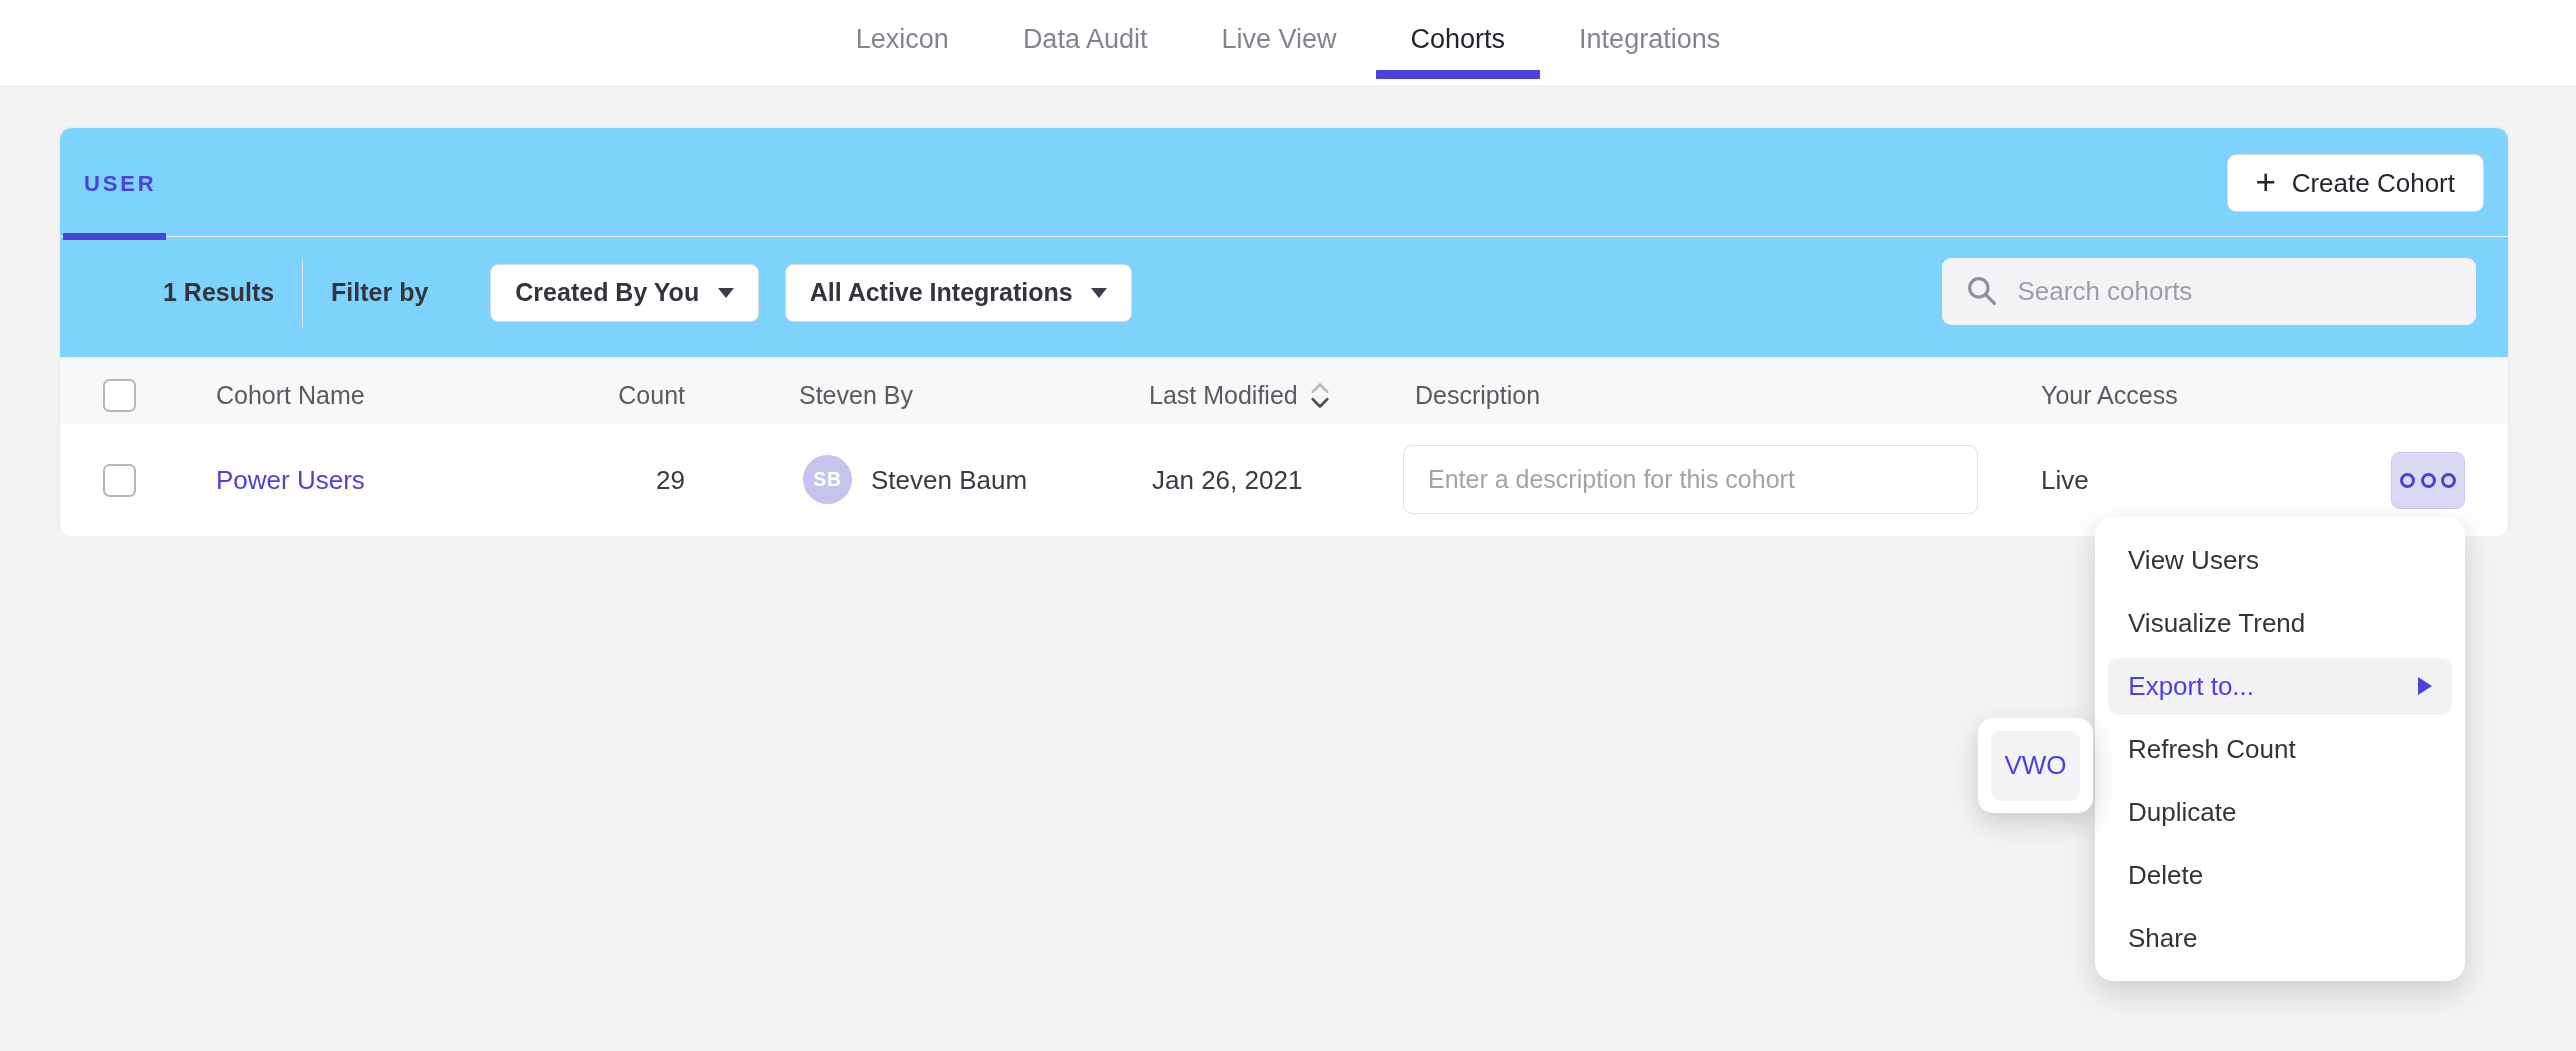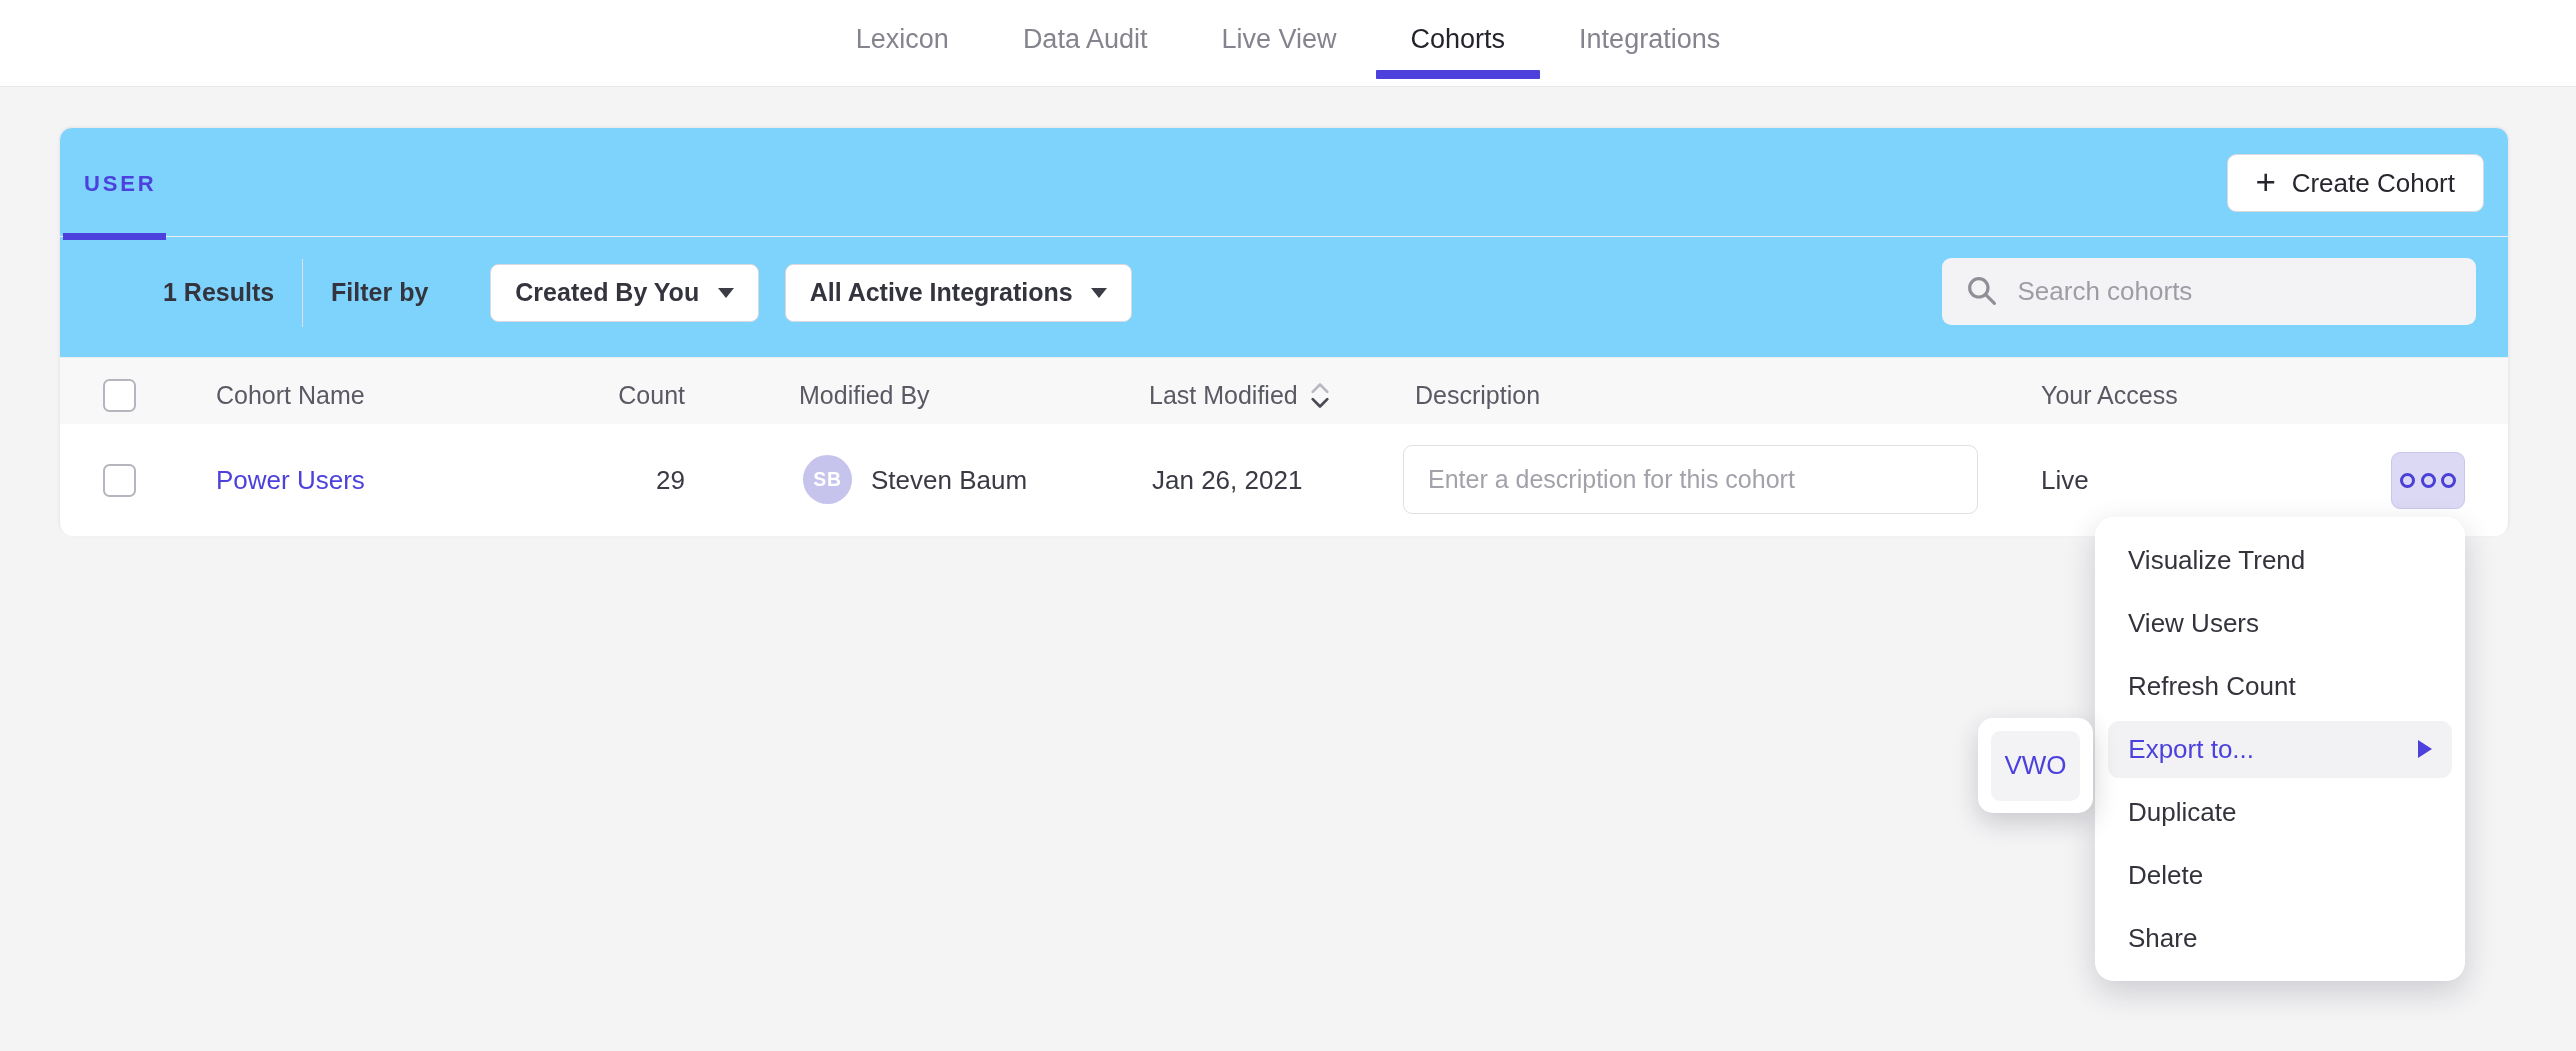--- a/index.html
+++ b/index.html
@@ -121,21 +121,21 @@
         <input placeholder="Search cohorts" style="">
       </div>
     </div>
 
     <div class="thead">
       <div class="cell col-check">
         <div class="checkbox"></div>
       </div>
       <div class="cell col-name">Cohort Name</div>
       <div class="cell col-count">Count</div>
-      <div class="cell col-createdby">Modified By</div>
+      <div class="cell col-createdby">Steven By</div>
       <div class="cell col-modified">
         <span>Last Modified</span>
         <svg width="22" height="31" viewBox="0 0 24 34">
           <polyline points="4,13 12,5 20,13" fill="none" stroke="#b9b9c1" stroke-width="3" stroke-linecap="round" stroke-linejoin="round"></polyline>
           <polyline points="4,21 12,29 20,21" fill="none" stroke="#4a4a54" stroke-width="3" stroke-linecap="round" stroke-linejoin="round"></polyline>
         </svg>
       </div>
       <div class="cell col-desc">Description</div>
       <div class="cell col-access">Your Access</div>
     </div>
@@ -156,27 +156,27 @@
       <div class="dots-btn">
         <span class="ring"></span>
         <span class="ring"></span>
         <span class="ring"></span>
       </div>
     </div>
 
   </main>
 
   <div class="menu">
+    <div class="menu-item">View Users</div>
     <div class="menu-item">Visualize Trend</div>
-    <div class="menu-item">View Users</div>
-    <div class="menu-item">Refresh Count</div>
     <div class="menu-item highlighted">
       <span>Export to...</span>
       <span class="submenu-arrow"></span>
     </div>
+    <div class="menu-item">Refresh Count</div>
     <div class="menu-item">Duplicate</div>
     <div class="menu-item">Delete</div>
     <div class="menu-item">Share</div>
   </div>
 
   <div class="submenu">
     <div class="submenu-option">VWO</div>
   </div>
 
 </div>

